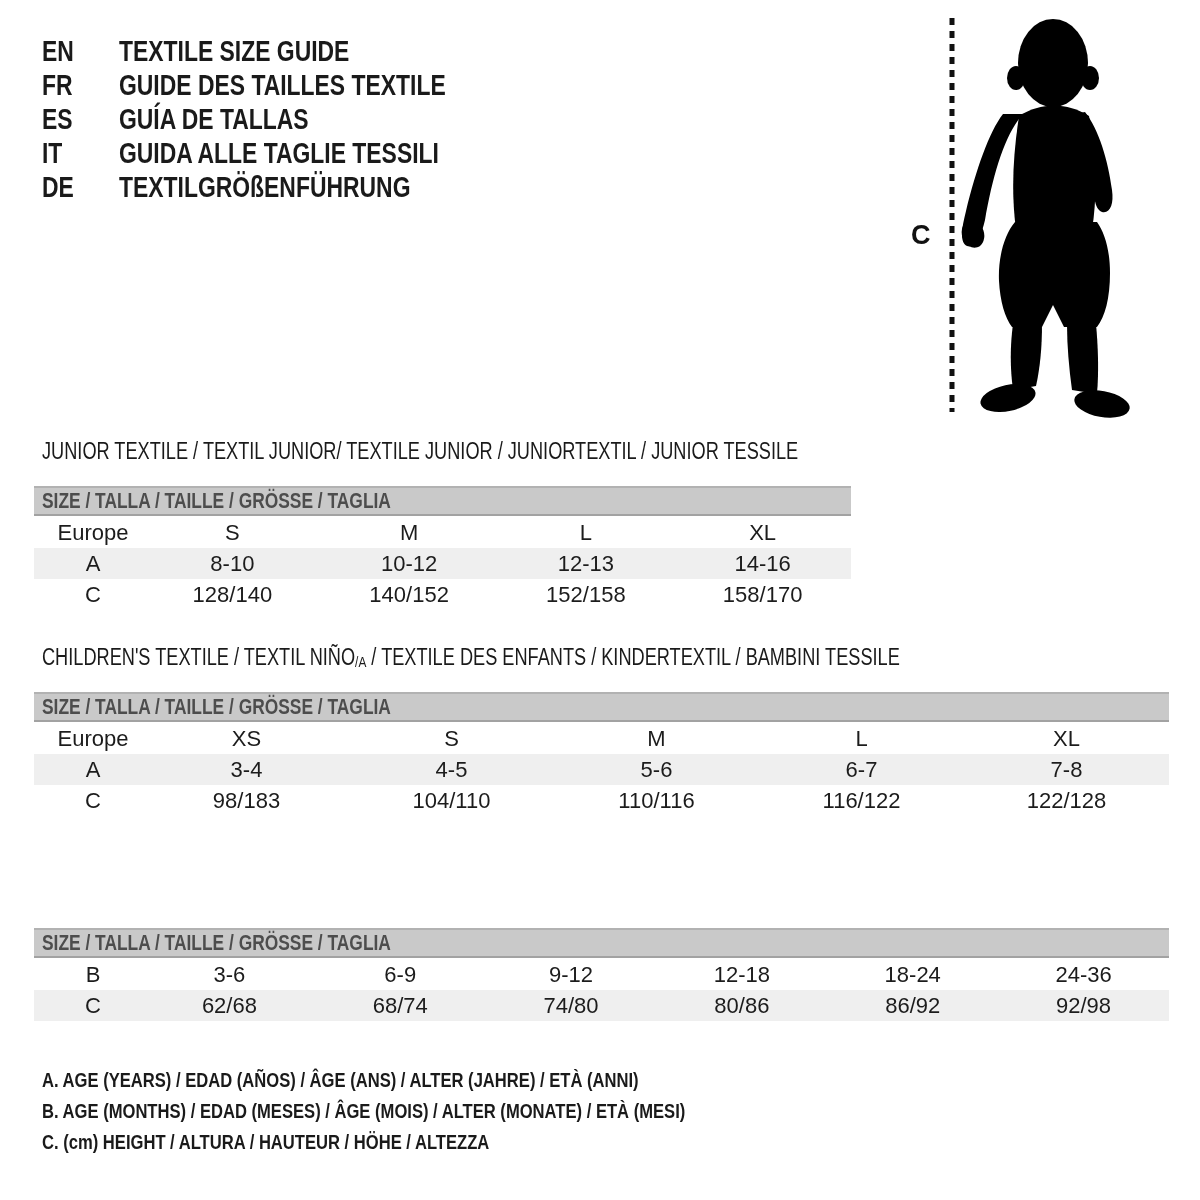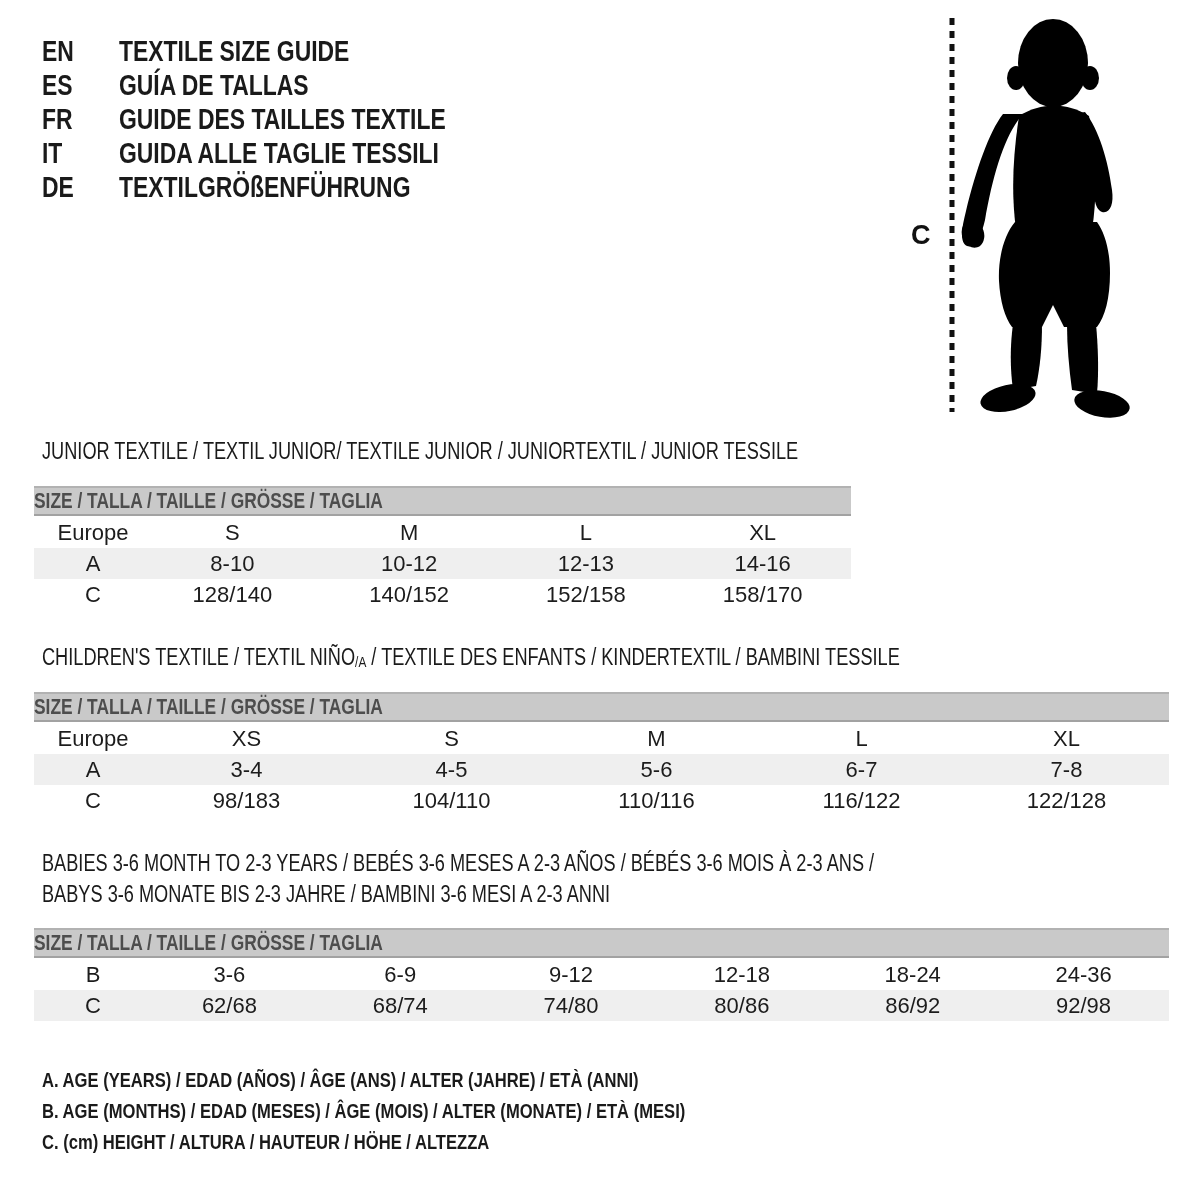--- a/index.html
+++ b/index.html
@@ -38,20 +38,21 @@
 
   
   .tbl-wrap { position: absolute; left: 34px; }
   .size-bar {
     height: 30px;
     box-sizing: border-box;
     background: #c9c9c9;
     border-top: 2px solid #b2b2b2;
     border-bottom: 2px solid #a2a2a2;
     line-height: 25px;
+    padding-left: 8px;
     font-size: 22px;
     font-weight: 700;
     color: #4d4d4d;
   }
   .size-table { border-collapse: collapse; table-layout: fixed; width: 100%; margin-top: 1px; }
   .size-table td {
     height: 31px;
     padding: 0;
     font-size: 22px;
     font-weight: 400;
@@ -71,26 +72,26 @@
 <body>
 
 <div class="canvas">
 
   <div class="lang-block">
     <div class="lang-row">
       <span class="lang-code"><span class="cz">EN</span></span>
       <span class="lang-label"><span class="cz">TEXTILE SIZE GUIDE</span></span>
     </div>
     <div class="lang-row">
+      <span class="lang-code"><span class="cz">FR</span></span>
+      <span class="lang-label"><span class="cz">GUIDE DES TAILLES TEXTILE</span></span>
+    </div>
+    <div class="lang-row">
       <span class="lang-code"><span class="cz">ES</span></span>
       <span class="lang-label"><span class="cz">GUÍA DE TALLAS</span></span>
-    </div>
-    <div class="lang-row">
-      <span class="lang-code"><span class="cz">FR</span></span>
-      <span class="lang-label"><span class="cz">GUIDE DES TAILLES TEXTILE</span></span>
     </div>
     <div class="lang-row">
       <span class="lang-code"><span class="cz">IT</span></span>
       <span class="lang-label"><span class="cz">GUIDA ALLE TAGLIE TESSILI</span></span>
     </div>
     <div class="lang-row">
       <span class="lang-code"><span class="cz">DE</span></span>
       <span class="lang-label"><span class="cz">TEXTILGRÖßENFÜHRUNG</span></span>
     </div>
   </div>
@@ -202,24 +203,20 @@
         <td>98/183</td>
         <td>104/110</td>
         <td>110/116</td>
         <td>116/122</td>
         <td>122/128</td>
       </tr>
     </tbody>
       </table>
   </div>
 
-  <div class="sec-title sec-title-2line" style="top:848px">
-    <div><span class="cz">BABIES 3-6 MONTH TO 2-3 YEARS / BEBÉS 3-6 MESES A 2-3 AÑOS / BÉBÉS 3-6 MOIS À 2-3 ANS /</span></div>
-    <div><span class="cz">BABYS 3-6 MONATE BIS 2-3 JAHRE / BAMBINI 3-6 MESI A 2-3 ANNI</span></div>
-  </div>
   <div class="tbl-wrap" style="top:928px; width:1135px">
     <div class="size-bar">
       <span class="cz">SIZE / TALLA / TAILLE / GRÖSSE / TAGLIA</span>
     </div>
     <table class="size-table">
       <colgroup>
           <col class="col-label">
           <col>
           <col>
           <col>

